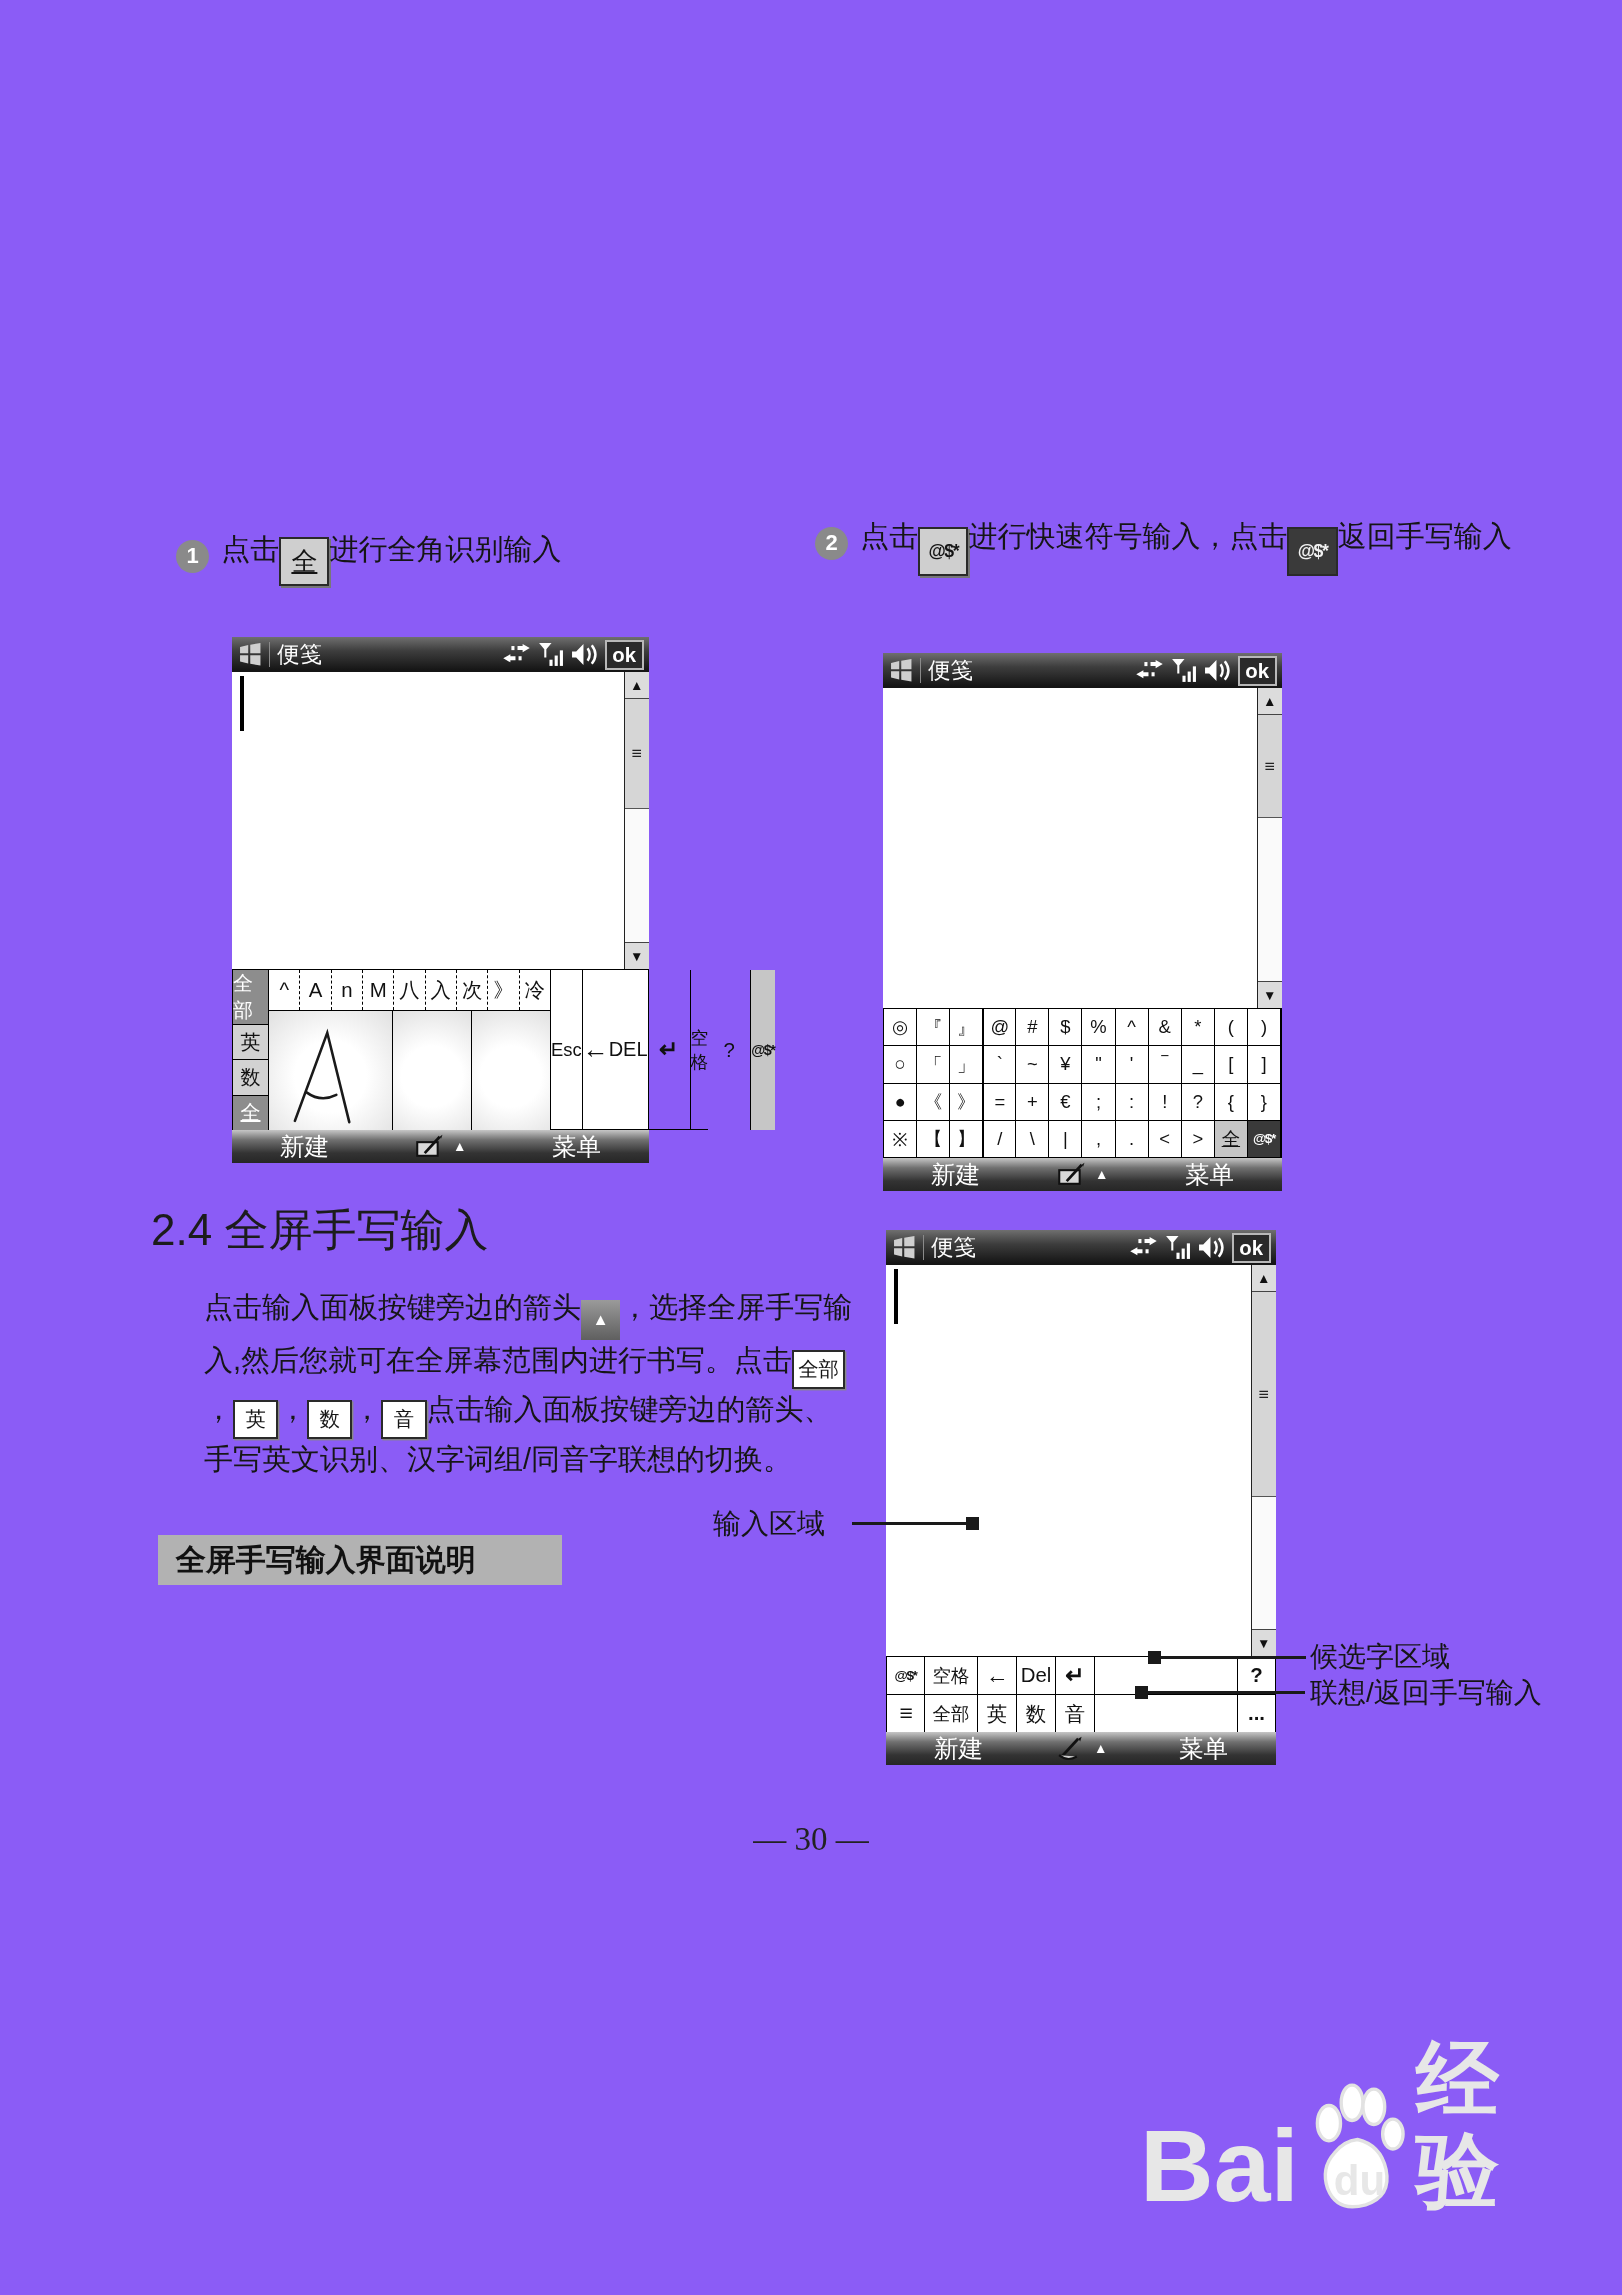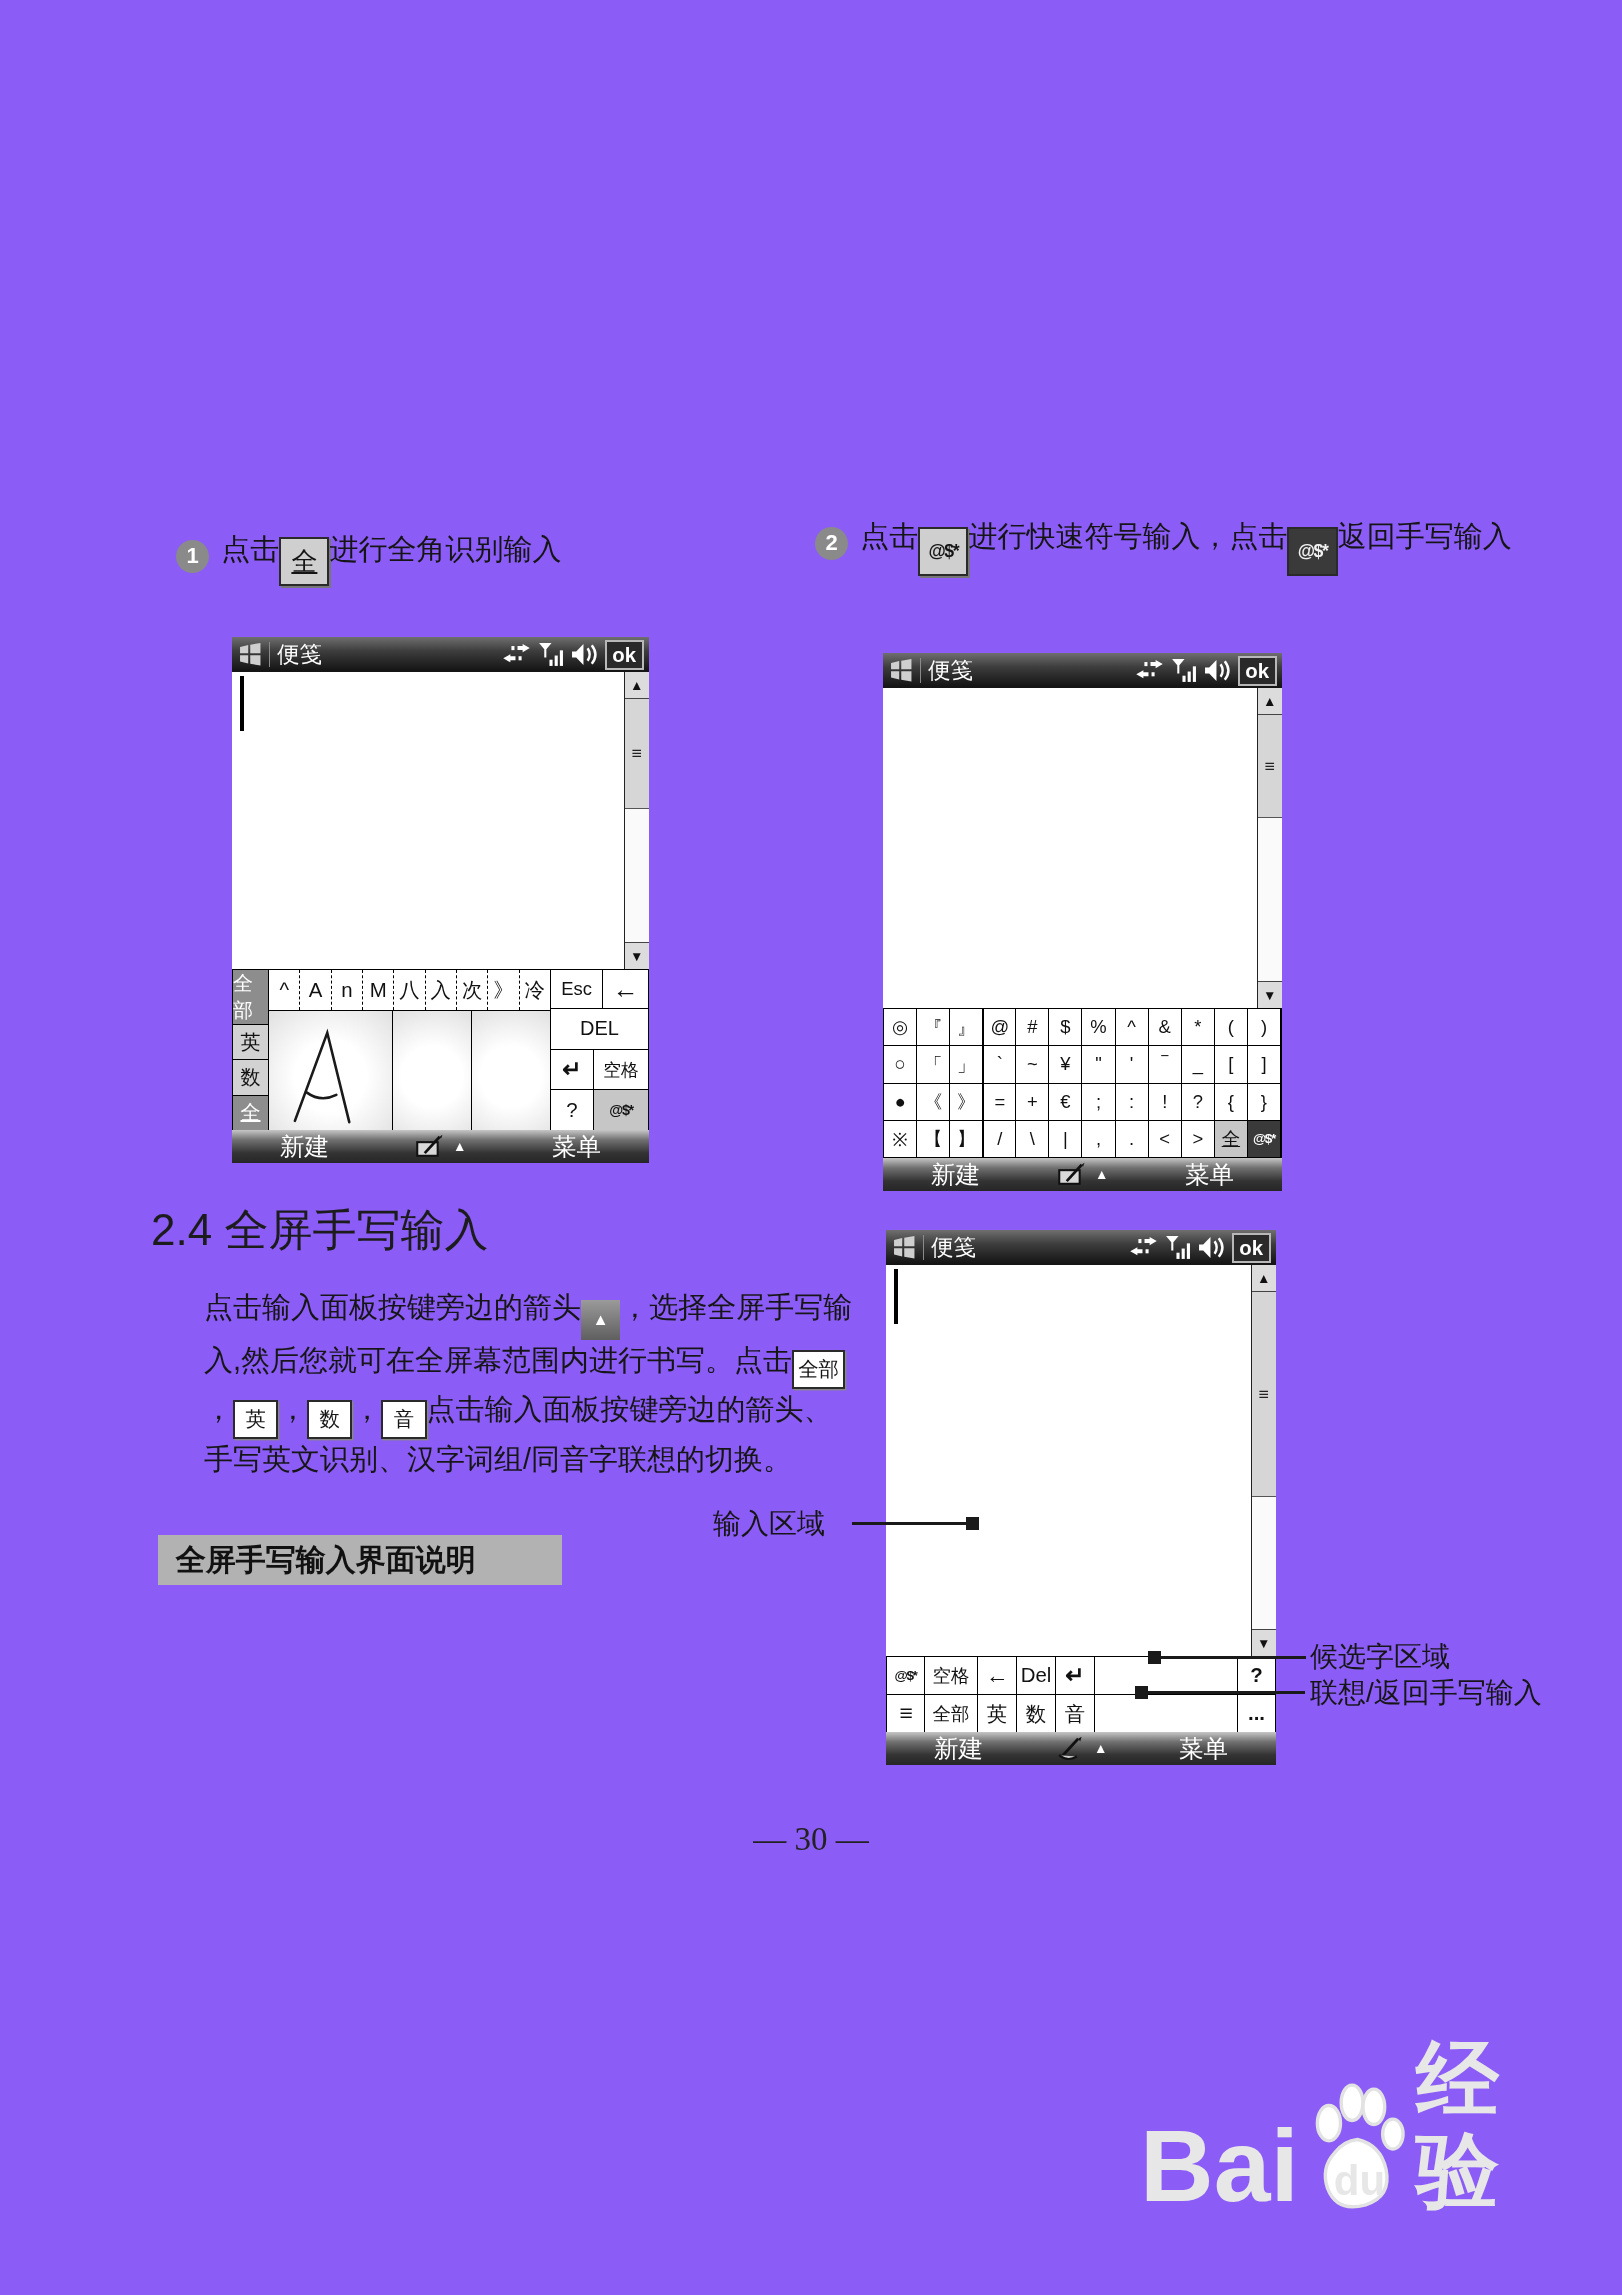--- a/index.html
+++ b/index.html
@@ -55,21 +55,21 @@
   .colL .mkey:nth-child(4){text-decoration:underline;}
   .colMain{flex:1;display:flex;flex-direction:column;}
   .candrow{flex:0 0 40px;display:flex;}
   .cand{flex:1;display:flex;align-items:center;justify-content:center;font-size:20.4px;
         border-right:1.4px dashed #000;}
   .cand:last-child{border-right:none;}
   .writerow{flex:1;display:flex;border-top:1.4px solid #000;}
   .wbox{flex:1;border-right:1.4px solid #000;background:radial-gradient(circle at 50% 55%,#ffffff 40%,#e0e0e0 100%);
         display:flex;align-items:center;justify-content:center;}
   .wbox:last-child{border-right:none;}
-  .colR{width:97px;flex:0 0 97px;display:flex;flex-direction:column;border-left:1.4px solid #000;}
+  .colR{width:97px;flex:0 0 97px;display:flex;flex-direction:row;border-left:1.4px solid #000;}
   .colR .r{display:flex;flex:1;border-bottom:1.4px solid #000;}
   .colR .r:last-child{border-bottom:none;}
   .cellk{display:flex;align-items:center;justify-content:center;}
   .esc{flex:1.15;border-right:1.4px solid #000;font-size:18.4px;}
   .bksp{flex:1;font-size:26px;font-weight:bold;}
   .delw{flex:1;font-size:20px;}
   .enter{flex:0 0 42px;border-right:1.4px solid #000;font-size:23px;font-weight:bold;}
   .space{flex:1;font-size:17.7px;}
   .qmark{flex:0 0 42px;border-right:1.4px solid #000;font-size:20.4px;}
   .symk{flex:1;background:#c6c6c6;font-size:14.3px;font-weight:bold;letter-spacing:-1.4px;}

